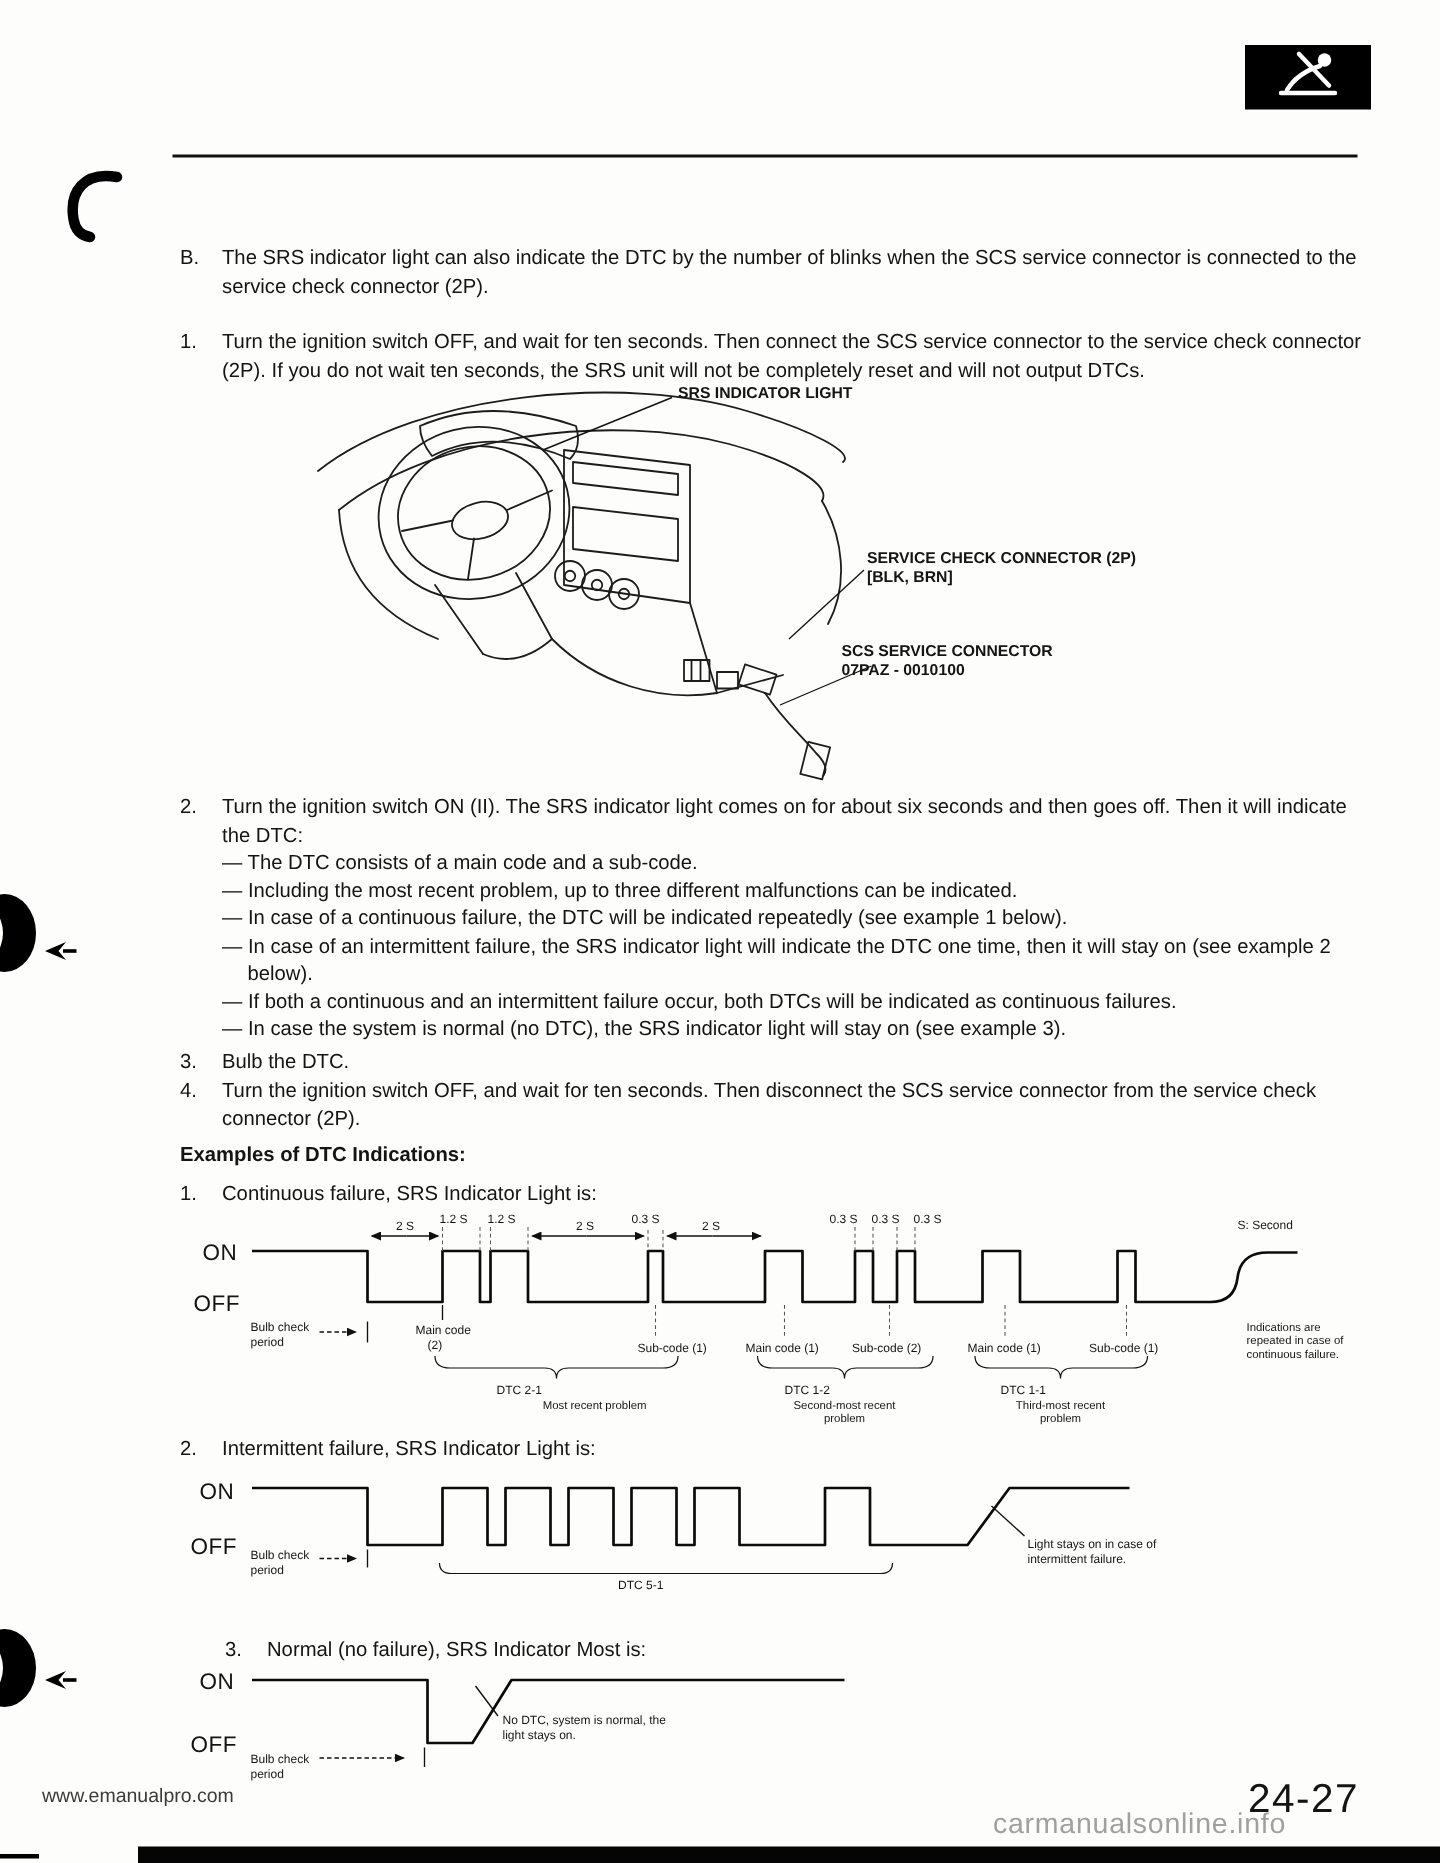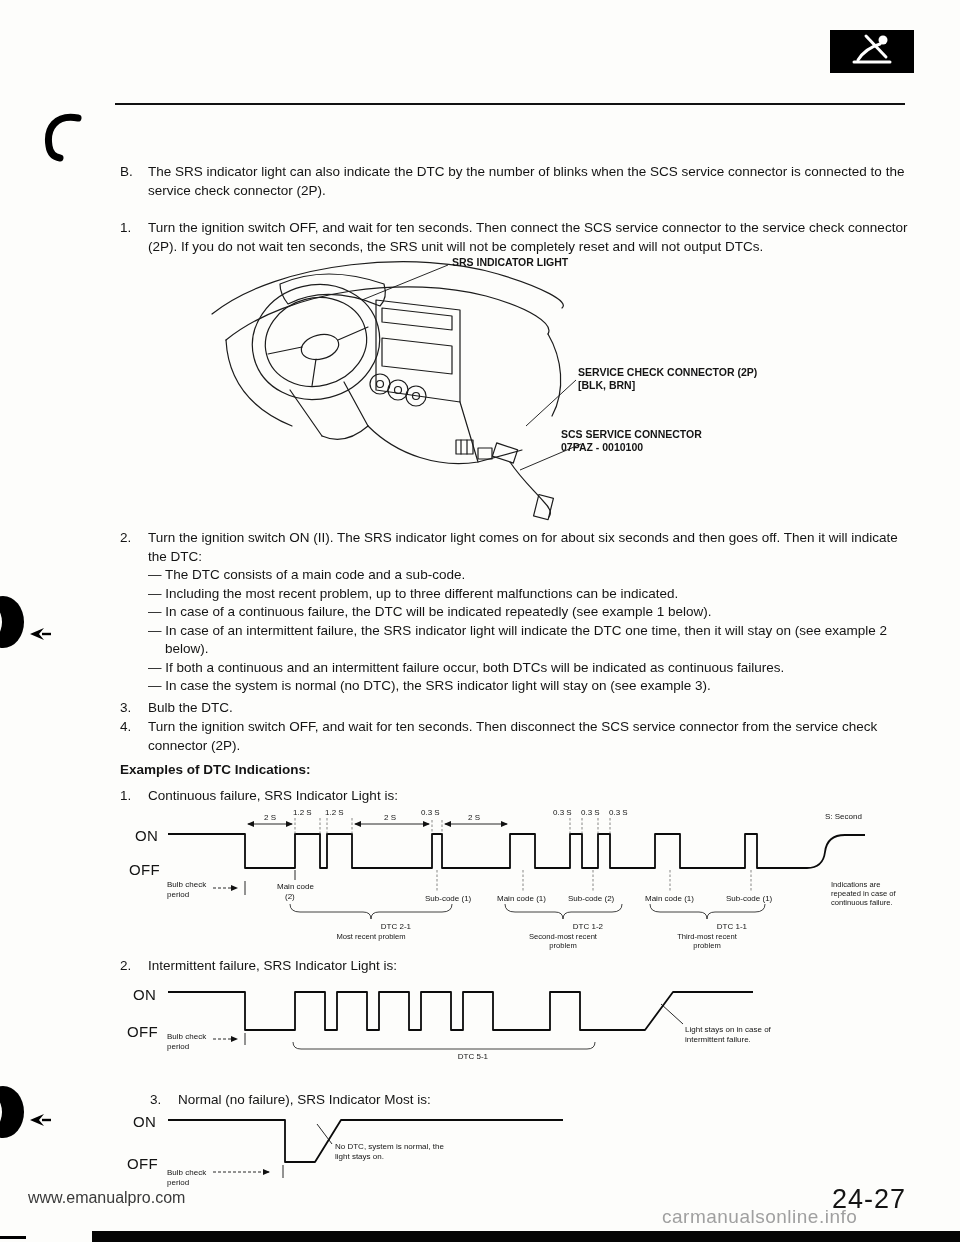--- a/index.html
+++ b/index.html
@@ -11,32 +11,32 @@
   .para .num{flex:none;width:28px}
   .bullets{position:absolute;font-size:13.5px;line-height:18.5px}
   .bullet{padding-left:17px;text-indent:-17px}
   .b{font-weight:bold}
   .dlabel{position:absolute;font-size:10.5px;font-weight:bold;line-height:13px;white-space:nowrap}
   .wf{position:absolute}
   .wf-svg{position:absolute;left:0;top:0}
   .axis{position:absolute;font-size:15px;letter-spacing:.3px}
   .tl{position:absolute;font-size:8px;white-space:nowrap}
   .wl{position:absolute;font-size:8px;line-height:9.5px}
-  .wl.c{text-align:right}
+  .wl.c{text-align:left}
   .wn{position:absolute;font-size:7.6px;line-height:9.2px}
   .trace{stroke:#0b0b0b;stroke-width:1.8;fill:none;stroke-linejoin:round}
   .guide{stroke:#555;stroke-width:.7;stroke-dasharray:2.5 2;fill:none}
   .dim{stroke:#111;stroke-width:.9;fill:none}
   .dimd{stroke:#111;stroke-width:.9;stroke-dasharray:3 2;fill:none}
   .tick{stroke:#111;stroke-width:.9}
   .brace{stroke:#111;stroke-width:.8;fill:none}
   .art{stroke:#1c1c1c;stroke-width:1.2;fill:none;stroke-linecap:round;stroke-linejoin:round}
   .punch{position:absolute;left:-18px;width:42px;height:52px;background:#000;border-radius:50%}
   .punch .in{position:absolute;left:-16px;top:5px;width:36px;height:42px;background:#fdfdfb;border-radius:50%}
-  .footer-site{position:absolute;font-size:16px;color:#3a3a3a}
+  .footer-site{position:absolute;font-size:13px;color:#3a3a3a}
   .pageno{position:absolute;font-size:27px;font-weight:normal;letter-spacing:1px}
   .watermark{position:absolute;font-size:19px;color:#a0a0a0;letter-spacing:.5px}
   .botbar{position:absolute;background:#050505}
 </style>
 </head>
 <body>
 
 <div class="page">
 
   <div class="abs" style="left:830px;top:30px;width:84px;height:43px;background:#000">
@@ -202,21 +202,21 @@
       <div>Main code</div>
       <div style="padding-left:8px">(2)</div>
     </div>
     <div class="wl" style="left:300px;top:86px">Sub-code (1)</div>
     <div class="wl" style="left:372px;top:86px">Main code (1)</div>
     <div class="wl" style="left:443px;top:86px">Sub-code (2)</div>
     <div class="wl" style="left:520px;top:86px">Main code (1)</div>
     <div class="wl" style="left:601px;top:86px">Sub-code (1)</div>
     <div class="wn" style="left:706px;top:72px;width:74px">Indications are repeated in case of continuous failure.</div>
     <div class="wl c" style="left:206px;top:114px;width:80px">DTC 2-1</div>
-    <div class="wn" style="left:186px;top:124px;width:120px;text-align:center">Most recent problem</div>
+    <div class="wn" style="left:186px;top:124px;width:120px;text-align:right">Most recent problem</div>
     <div class="wl c" style="left:398px;top:114px;width:80px">DTC 1-2</div>
     <div class="wn" style="left:398px;top:124px;width:80px;text-align:center">Second-most recent problem</div>
     <div class="wl c" style="left:542px;top:114px;width:80px">DTC 1-1</div>
     <div class="wn" style="left:542px;top:124px;width:80px;text-align:center">Third-most recent problem</div>
   </div>
 
   <div class="para" style="left:120px;top:956px;width:600px">
     <span class="num">2.</span>
     <span class="txt">Intermittent failure, SRS Indicator Light is:</span>
   </div>

